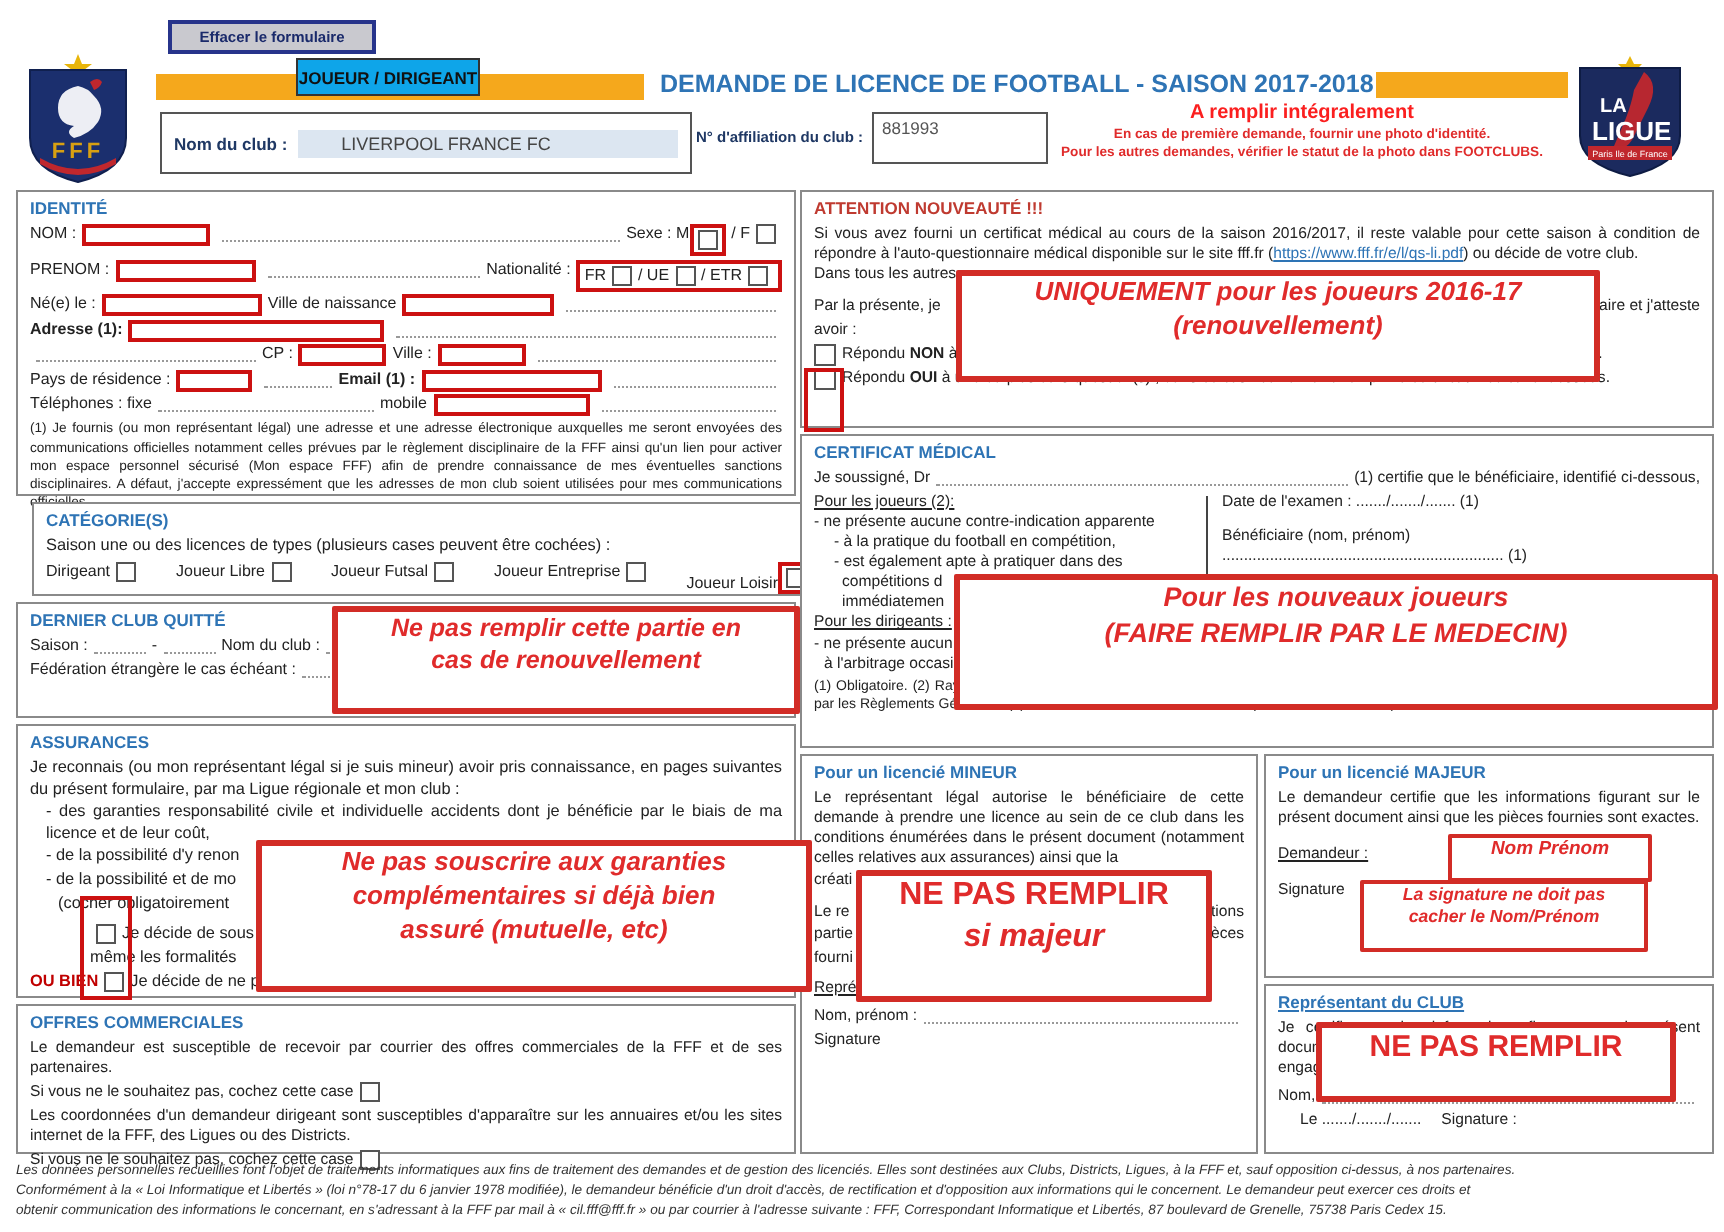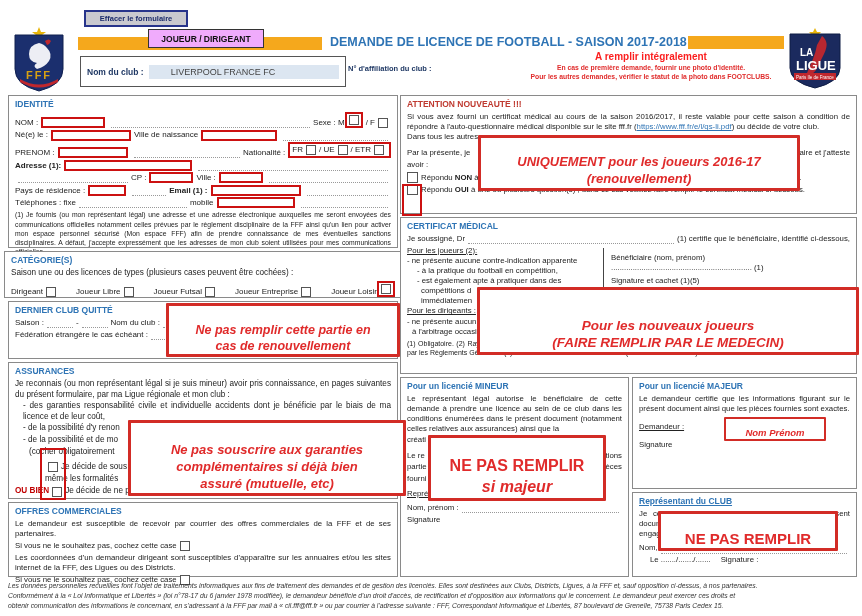--- a/index.html
+++ b/index.html
@@ -2,42 +2,42 @@
 <html><head>
 <meta charset="utf-8">
 <style>
   html,body{margin:0;padding:0;background:#e8e8e8;}
   .page{position:relative;width:862px;height:616px;background:#ffffff;margin:0 auto;
         font-family:"Liberation Sans", sans-serif;color:#222;overflow:hidden;}
   
   .sec{position:absolute;border:1px solid #8a8a8a;background:#fff;padding:3px 6px;
        box-sizing:border-box;font-size:8px;line-height:1.3;}
   .sec .h3{font-size:8.5px;font-weight:bold;color:#2e74b5;margin:0 0 2px 0;}
-  .row{display:flex;align-items:flex-end;margin:1.5px 0;white-space:nowrap;}
+  .row{display:flex;align-items:flex-start;margin:1.5px 0;white-space:nowrap;}
   .rfield{border:2px solid #cc1111;height:11px;display:inline-block;background:#fff;
           margin:0 3px;flex:none;box-sizing:border-box;vertical-align:middle;}
   .cb{width:8px;height:8px;border:1px solid #555;display:inline-block;background:#fff;
       margin:0 3px;flex:none;vertical-align:middle;}
   .rwrap{border:2px solid #cc1111;padding:1px 2px;display:inline-flex;align-items:center;flex:none;}
   .dots{flex:1;border-bottom:1px dotted #999;height:8px;margin:0 3px;min-width:8px;}
   .dotsw{display:inline-block;border-bottom:1px dotted #999;height:8px;margin:0 3px;flex:none;}
   .just{text-align:justify;white-space:normal;}
   .u{text-decoration:underline;}
   .b{font-weight:bold;}
   .ann{position:absolute;background:#fff;border:3px solid #d22c26;color:#e02b2b;
        font-weight:bold;font-style:italic;display:flex;flex-direction:column;align-items:center;
-       justify-content:flex-end;text-align:center;z-index:6;line-height:1.3;border-radius:1px;}
+       justify-content:flex-start;text-align:center;z-index:6;line-height:1.3;border-radius:1px;}
   .redrect{position:absolute;border:2px solid #cc1111;z-index:5;pointer-events:none;background:transparent;}
   .redtxt{color:#c00000;font-weight:bold;}
   
   .clear-btn{position:absolute;left:84px;top:10px;width:104px;height:17px;background:#c9c9cf;
              border:2px solid #27348b;color:#1a2a6b;font-size:7.5px;font-weight:bold;
              display:flex;align-items:center;justify-content:center;box-sizing:border-box;}
   .ybar{position:absolute;background:#f5a81c;height:13px;}
-  .tab-box{position:absolute;left:148px;top:29px;width:116px;height:19px;background:#f0abfc;
+  .tab-box{position:absolute;left:148px;top:29px;width:92px;height:19px;background:#0ea5e9;
            border:1.5px solid #333;display:flex;align-items:center;justify-content:center;
            font-size:8.5px;font-weight:bold;color:#111;box-sizing:border-box;z-index:3;}
   .title{position:absolute;left:330px;top:35px;font-size:12.5px;font-weight:bold;color:#2e74b5;white-space:nowrap;}
   .subtitle{position:absolute;left:520px;top:51px;width:262px;text-align:center;color:#fb1f1f;
             font-size:10px;font-weight:bold;}
   .rnote{position:absolute;text-align:center;color:#e02b2b;font-size:6.8px;font-weight:bold;}
   .club-box{position:absolute;left:80px;top:56px;width:266px;height:31px;border:1.5px solid #555;
             box-sizing:border-box;display:flex;align-items:center;padding:0 6px;background:#fff;}
   .club-label{font-size:8.5px;font-weight:bold;color:#1f3864;white-space:nowrap;}
   .club-value{font-size:9px;color:#444;background:#dce6f1;padding:2px 22px;margin-left:5px;flex:1;}
@@ -75,20 +75,21 @@
 
   <div class="subtitle">A remplir intégralement</div>
   <div class="rnote" style="left:520px;top:64px;width:262px;">En cas de première demande, fournir une photo d'identité.</div>
   <div class="rnote" style="left:498px;top:73px;width:306px;">Pour les autres demandes, vérifier le statut de la photo dans FOOTCLUBS.</div>
 
   <div class="club-box">
     <span class="club-label">Nom du club :</span>
     <span class="club-value">LIVERPOOL FRANCE FC</span>
   </div>
   <div class="aff-label">N° d'affiliation du club :</div>
+  <div class="aff-box">881993</div>
 
   <div class="logo" style="left:778px;top:28px;width:74px;height:64px;">
     <svg width="74" height="64" viewBox="0 0 74 64">
       <polygon points="37,0 39,4 43,4 40,7 41,11 37,9 33,11 34,7 31,4 35,4" fill="#e8b50a"></polygon>
       <path d="M12,6 L62,6 L62,40 Q62,54 37,60 Q12,54 12,40 Z" fill="#1b2a5e" stroke="#0e1c44" stroke-width="1"></path>
       <path d="M44,8 q8,6 2,18 l-8,16 q-4,6 -9,3 l6,-14 q3,-8 4,-14 Z" fill="#c0272d" opacity="0.95"></path>
       <text x="22" y="28" font-size="10" font-weight="bold" fill="#ffffff" font-family="Liberation Sans, sans-serif">LA</text>
       <text x="18" y="42" font-size="13" font-weight="bold" fill="#ffffff" font-family="Liberation Sans, sans-serif">LIGUE</text>
       <rect x="16" y="45" width="42" height="7" fill="#c0272d"></rect>
       <text x="37" y="50.5" text-anchor="middle" font-size="4.5" fill="#ffffff" font-family="Liberation Sans, sans-serif">Paris Ile de France</text>
@@ -102,39 +103,39 @@
       <span class="rfield" style="width:64px;"></span>
       <span class="dots"></span>
       <span>Sexe : M</span>
       <span class="rwrap">
           <span class="cb" style="margin:0;"></span>
         </span>
       <span style="margin-left:3px;">/ F</span>
       <span class="cb"></span>
     </div>
     <div class="row">
+      <span>PRENOM :</span>
+      <span class="rfield" style="width:70px;"></span>
+      <span class="dots"></span>
+      <span>Nationalité :</span>
+      <span class="rwrap" style="margin-left:3px;">
+        <span>FR</span>
+        <span class="cb"></span>
+        <span>/ UE</span>
+        <span class="cb"></span>
+        <span>/ ETR</span>
+        <span class="cb"></span>
+      </span>
+    </div>
+    <div class="row">
       <span>Né(e) le :</span>
       <span class="rfield" style="width:80px;"></span>
       <span>Ville de naissance</span>
       <span class="rfield" style="width:76px;"></span>
       <span class="dots"></span>
-    </div>
-    <div class="row">
-      <span>PRENOM :</span>
-      <span class="rfield" style="width:70px;"></span>
-      <span class="dots"></span>
-      <span>Nationalité :</span>
-      <span class="rwrap" style="margin-left:3px;">
-        <span>FR</span>
-        <span class="cb"></span>
-        <span>/ UE</span>
-        <span class="cb"></span>
-        <span>/ ETR</span>
-        <span class="cb"></span>
-      </span>
     </div>
     <div class="row">
       <span class="b">Adresse (1):</span>
       <span class="rfield" style="width:128px;"></span>
       <span class="dots"></span>
     </div>
     <div class="row">
       <span class="dotsw" style="width:110px;"></span>
       <span>CP :</span>
       <span class="rfield" style="width:44px;"></span>
@@ -153,21 +154,21 @@
     <div class="row">
       <span>Téléphones : fixe</span>
       <span class="dotsw" style="width:108px;"></span>
       <span>mobile</span>
       <span class="rfield" style="width:78px;"></span>
       <span class="dots"></span>
     </div>
     <div class="just" style="font-size:6.8px;line-height:1.35;margin-top:2px;">(1) Je fournis (ou mon représentant légal) une adresse et une adresse électronique auxquelles me seront envoyées des communications officielles notamment celles prévues par le règlement disciplinaire de la FFF ainsi qu'un lien pour activer mon espace personnel sécurisé (Mon espace FFF) afin de prendre connaissance de mes éventuelles sanctions disciplinaires. A défaut, j'accepte expressément que les adresses de mon club soient utilisées pour mes communications officielles.</div>
   </div>
 
-  <div class="sec" style="left:4px;top:251px;width:398px;height:47px;">
+  <div class="sec" style="left:16px;top:251px;width:398px;height:47px;">
     <div class="h3">CATÉGORIE(S)</div>
     <div style="font-size:8.2px;margin:2px 0;">Saison une ou des licences de types (plusieurs cases peuvent être cochées) :</div>
     <div class="row" style="justify-content:space-between;">
       <span><span>Dirigeant</span><span class="cb"></span></span>
       <span><span>Joueur Libre</span><span class="cb"></span></span>
       <span><span>Joueur Futsal</span><span class="cb"></span></span>
       <span><span>Joueur Entreprise</span><span class="cb"></span></span>
       <span><span>Joueur Loisir</span><span class="rwrap">
             <span class="cb" style="margin:0;"></span>
           </span></span>
@@ -280,20 +281,21 @@
         <div style="padding-left:10px;">- à la pratique du football en compétition,</div>
         <div style="padding-left:10px;">- est également apte à pratiquer dans des</div>
         <div style="padding-left:14px;">compétitions d</div>
         <div style="padding-left:14px;">immédiatemen</div>
         <div class="u">Pour les dirigeants :</div>
         <div>- ne présente aucun</div>
         <div style="padding-left:5px;">à l'arbitrage occasionnel.</div>
       </div>
       <div style="border-left:1px solid #444;margin:2px 0;flex:none;"></div>
       <div style="flex:1;padding-left:7px;">
+        <div>Date de l'examen : ......./......./....... (1)</div>
         <div style="margin-top:7px;">Bénéficiaire (nom, prénom)</div>
         <div>................................................................. (1)</div>
         <div style="margin-top:3px;">Signature et cachet (1)(5)</div>
       </div>
     </div>
     <div class="just" style="font-size:7px;margin-top:2px;">(1) Obligatoire. (2) Rayer les mentions inutiles. (3) Rayer en cas de non aptitude. (4) Uniquement dans les conditions de participation fixées par les Règlements Généraux. (5) Le cachet doit être lisible en totalité (encre noire souhaitée).</div>
   </div>
   <div class="ann" style="left:477px;top:287px;width:376px;height:62px;font-size:13.5px;">
     <div>Pour les nouveaux  joueurs</div>
       <div style="font-style:italic;">(FAIRE REMPLIR PAR LE MEDECIN)</div>
@@ -328,20 +330,24 @@
 
   <div class="sec" style="left:632px;top:377px;width:225px;height:112px;">
     <div class="h3">Pour un licencié MAJEUR</div>
     <div class="just" style="font-size:7.8px;">Le demandeur certifie que les informations figurant sur le présent document ainsi que les pièces fournies sont exactes.</div>
     <div class="u" style="font-size:7.8px;margin-top:8px;">Demandeur :</div>
     <div style="font-size:7.8px;margin-top:8px;">Signature</div>
   </div>
   <div class="ann" style="left:724px;top:417px;width:98px;height:20px;font-size:9.5px;border-width:2px;">
     <div>Nom Prénom</div>
   </div>
+  <div class="ann" style="left:680px;top:440px;width:140px;height:32px;font-size:8.8px;border-width:2px;">
+    <div>La signature ne doit pas</div>
+      <div>cacher le Nom/Prénom</div>
+  </div>
 
   <div class="sec" style="left:632px;top:492px;width:225px;height:85px;">
     <div class="h3 u">Représentant du CLUB</div>
     <div class="just" style="font-size:7.8px;">Je certifie que les informations figurant sur le présent document ainsi que les pièces fournies sont exactes et</div>
     <div style="font-size:7.8px;">engag</div>
     <div class="row" style="font-size:7.8px;margin-top:4px;">
       <span>Nom,</span>
       <span class="dots"></span>
     </div>
     <div class="row" style="font-size:7.8px;padding-left:11px;">

